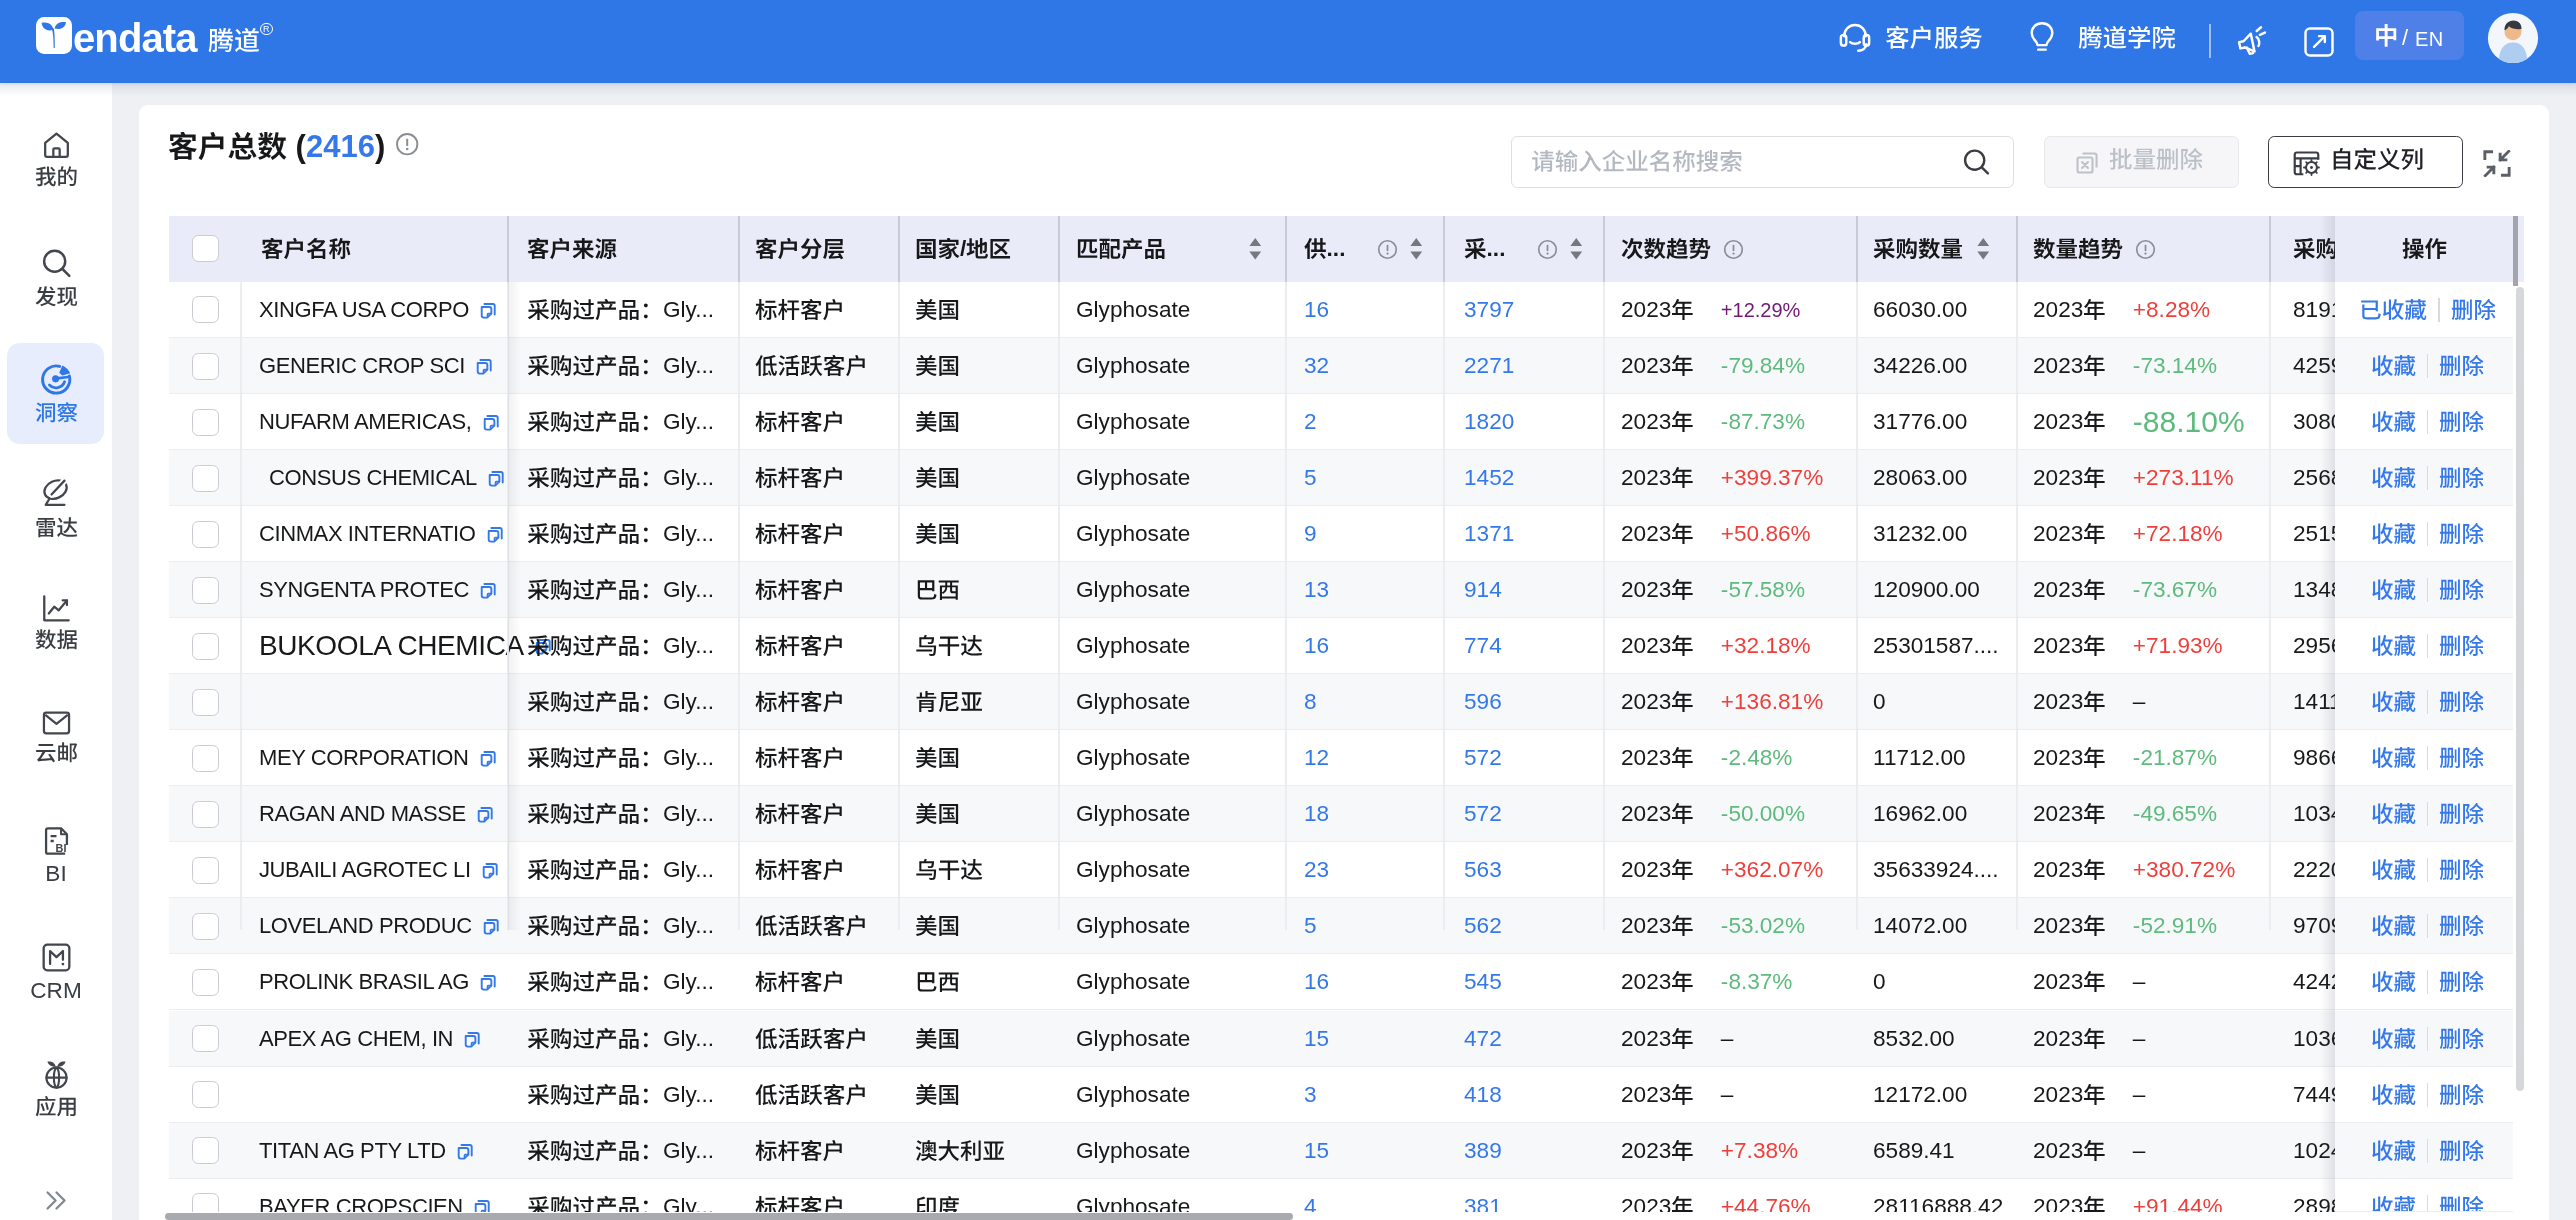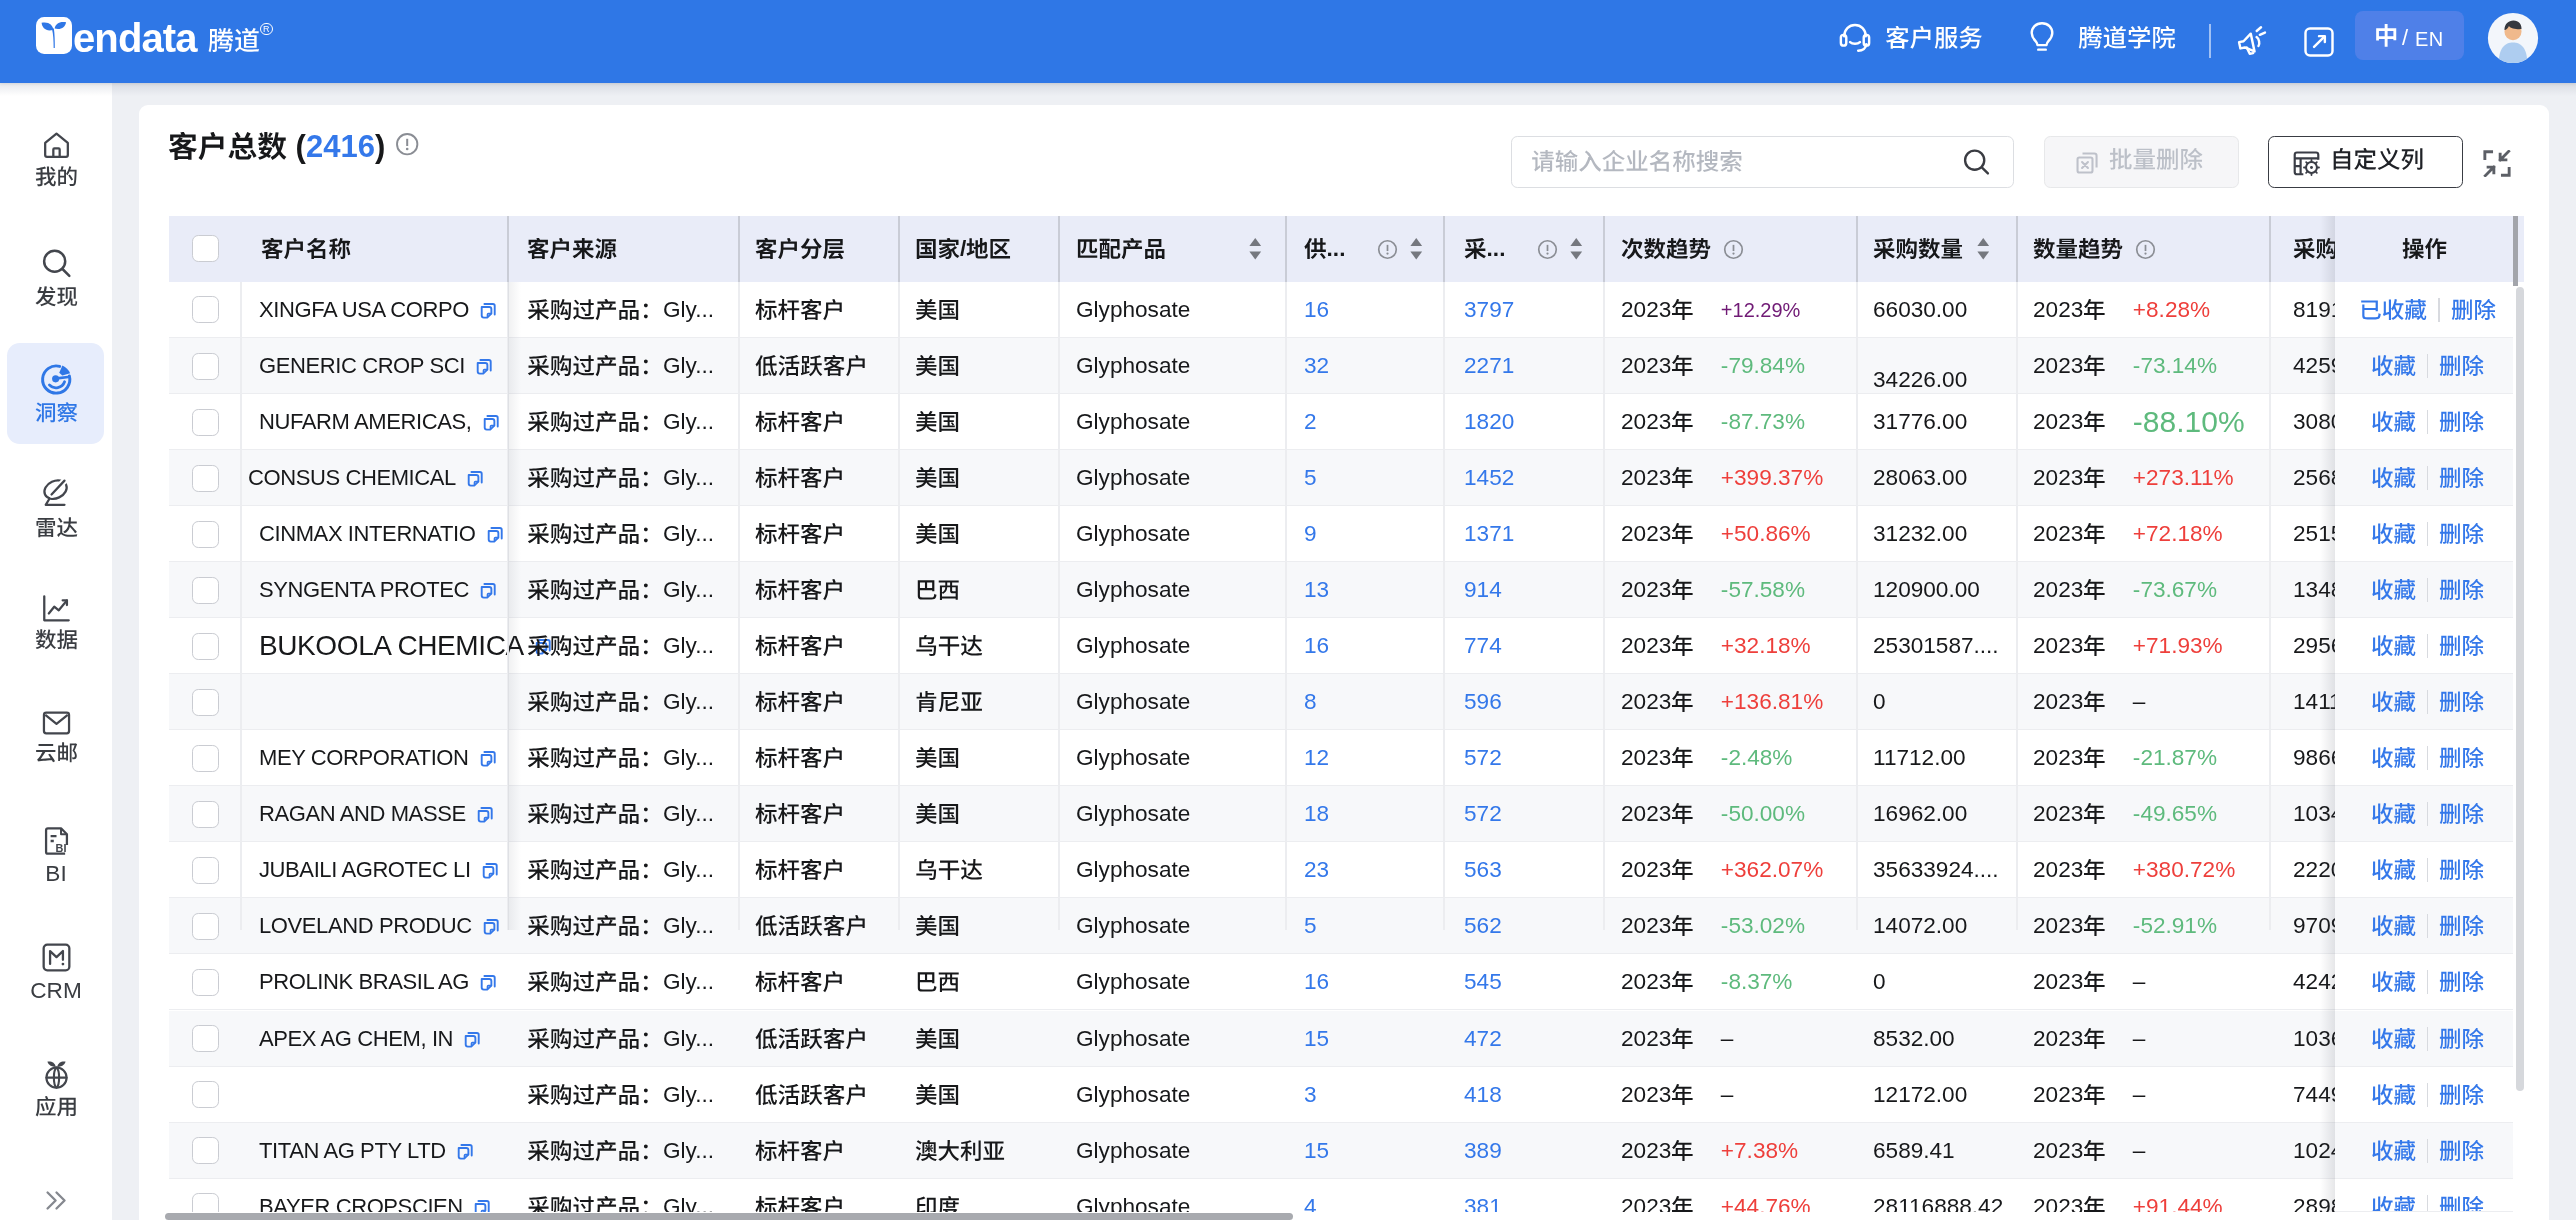--- a/index.html
+++ b/index.html
@@ -732,21 +732,21 @@
           <span class="lnk">2271</span>
         </div>
         <div class="cell" style="left:1621px;top:338px;height:56px;color:#17181a">
           <span class="num">2023</span>
           <svg class="cj" width="22.6" height="22.6" viewBox="0 -846 1000 1000">
             <use href="#r24180" x="0"></use>
           </svg>
           <span style="width:27px"></span>
           <span style="font-size:22.6px;color:#5eba7d">-79.84%</span>
         </div>
-        <div class="cell" style="left:1873px;top:352px;height:56px;color:#17181a">
+        <div class="cell" style="left:1873px;top:338px;height:56px;color:#17181a">
           <span class="num">34226.00</span>
         </div>
         <div class="cell" style="left:2033px;top:338px;height:56px;color:#17181a">
           <span class="num">2023</span>
           <svg class="cj" width="22.6" height="22.6" viewBox="0 -846 1000 1000">
             <use href="#r24180" x="0"></use>
           </svg>
           <span style="width:27px"></span>
           <span style="font-size:22.6px;color:#5eba7d">-73.14%</span>
         </div>
@@ -815,21 +815,21 @@
             <use href="#r24180" x="0"></use>
           </svg>
           <span style="width:27px"></span>
           <span style="font-size:30px;color:#5eba7d">-88.10%</span>
         </div>
         <div class="cell" style="left:2293px;top:394px;height:56px;color:#17181a">
           <span class="num">30801.00</span>
         </div>
         <div class="abs" style="left:169px;top:450px;width:2344px;height:56px;background:#f7f8fa;border-bottom:1.8px solid #ecedf0"></div>
         <div class="ckb" style="left:192px;top:465px"></div>
-        <div class="cell" style="left:248px;top:450px;height:56px;color:#17181a">
+        <div class="cell" style="left:269px;top:450px;height:56px;color:#17181a">
           <span style="font-size:22px;letter-spacing:-0.4px">CONSUS CHEMICAL</span>
           <span style="width:8.1px"></span>
           <svg class="cpi" width="22.6" height="22.6" viewBox="0 0 25 25" fill="none" stroke="#3478ea" stroke-width="2.1">
             <path d="M8.2 5.6 L17.6 5.6 Q19.6 5.6 19.6 7.6 L19.6 17.2" stroke-linecap="round"></path>
             <path d="M5.2 8.8 L13.6 8.8 Q15.9 8.8 15.9 11.1 L15.9 16.2 L11.3 20.6 L7.5 20.6 Q5.2 20.6 5.2 18.3 Z" stroke-linejoin="round"></path>
             <path d="M15.9 16.2 L12.6 16.2 Q11.6 16.2 11.6 17.2 L11.6 20.3" stroke-width="1.8"></path>
           </svg>
         </div>
         <div class="cell" style="left:527px;top:450px;height:56px;color:#17181a">
           <svg class="cj" width="136" height="22.6" viewBox="0 -846 6000 1000">

